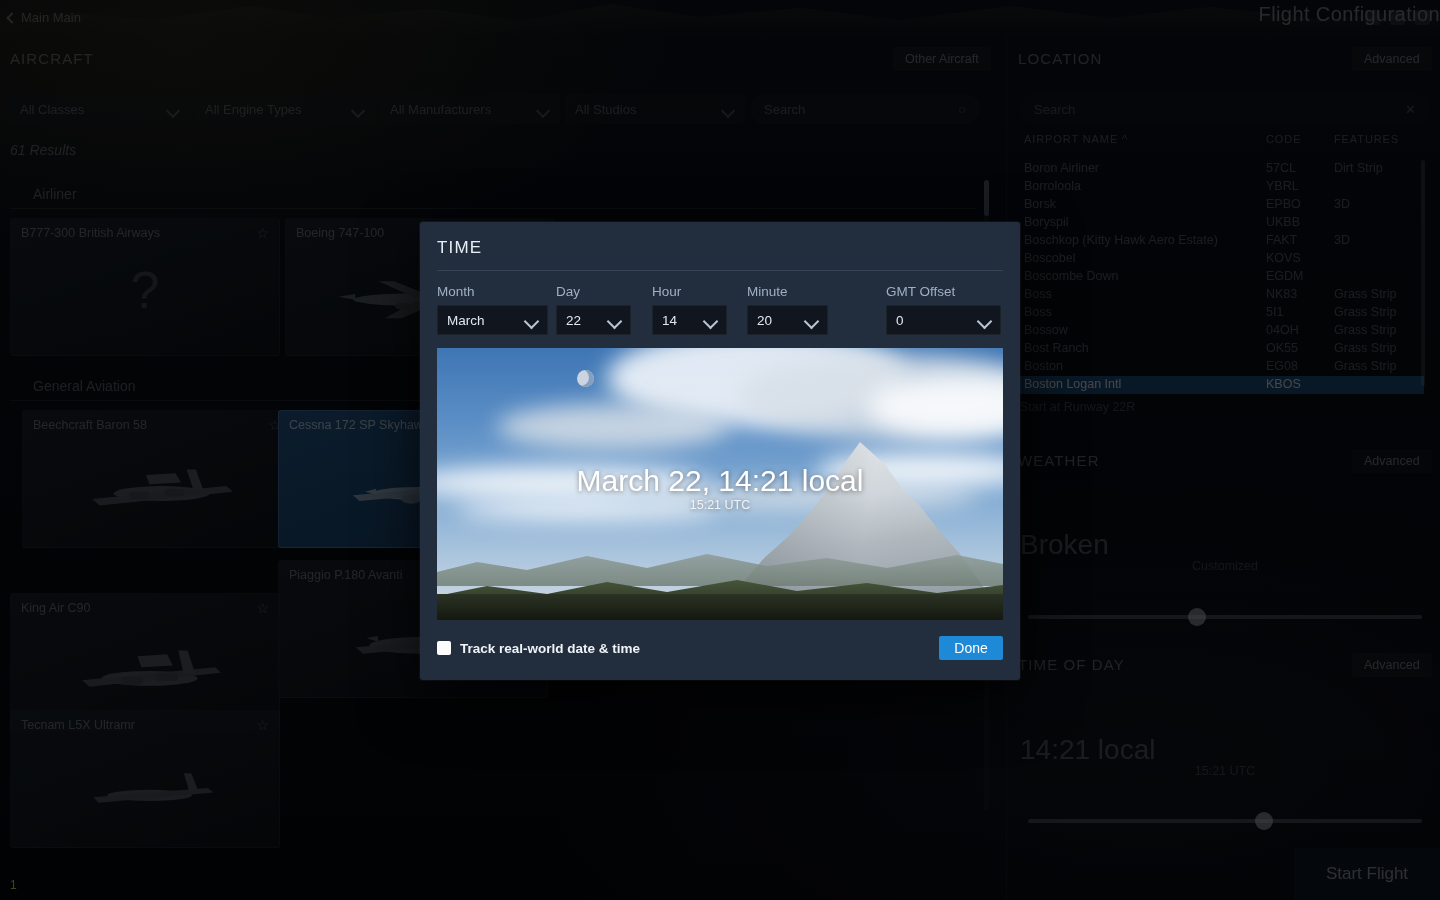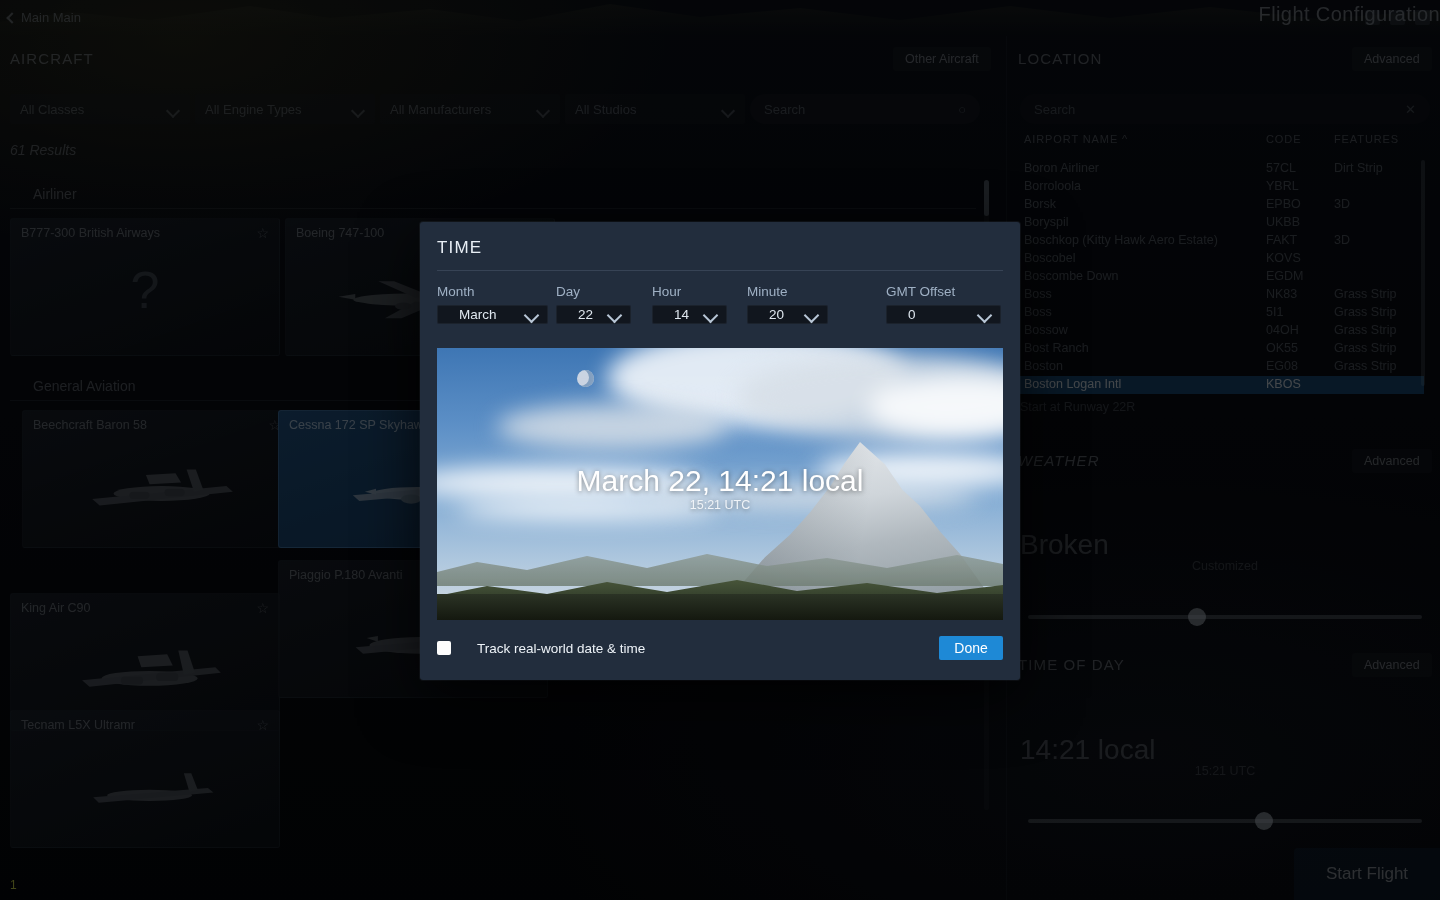--- a/index.html
+++ b/index.html
@@ -157,23 +157,23 @@
   }
   .modal-title{
     position:absolute; left:17px; top:16px; font-size:17px; letter-spacing:1.2px; color:#e8eef5;
   }
   .modal-rule{ position:absolute; left:17px; top:48px; width:566px; height:1px; background:rgba(160,180,205,.17); }
 
   .fields{ position:absolute; left:17px; top:62px; width:566px; display:flex; }
   .field{ position:relative; }
   .field-label{ font-size:13.5px; color:#9fb0c4; margin-bottom:6px; display:block; }
   .sel-box{
-    height:19px; background:#11161e; border-radius:2px;
+    height:30px; background:#11161e; border-radius:2px;
     display:flex; align-items:center; justify-content:space-between;
-    padding:0 9px 0 22px; color:#dfe7ef; font-size:13.5px;
+    padding:0 9px 0 10px; color:#dfe7ef; font-size:13.5px;
     box-shadow:inset 0 0 0 1px rgba(120,145,175,.10);
   }
   .sel-chev{ width:14px; height:9px; position:relative; color:#b8c6d6; }
   .sel-chev::before{
     content:""; position:absolute; left:1px; top:0; width:9px; height:9px;
     border-right:2px solid currentColor; border-bottom:2px solid currentColor;
     transform:rotate(45deg);
   }
 
   
@@ -222,21 +222,21 @@
     position:absolute; left:0; top:116px; width:100%; text-align:center;
     font-size:30px; color:#fff; text-shadow:0 1px 5px rgba(0,0,0,.45); z-index:5;
   }
   .preview-sub{
     position:absolute; left:0; top:150px; width:100%; text-align:center;
     font-size:12.5px; color:#f0f4f8; text-shadow:0 1px 4px rgba(0,0,0,.45); z-index:5;
   }
 
   
   .modal-foot{ position:absolute; left:17px; top:414px; width:566px; height:30px; }
-  .track-wrap{ position:absolute; left:0; top:5px; display:flex; align-items:flex-start; gap:26px; }
+  .track-wrap{ position:absolute; left:0; top:5px; display:flex; align-items:flex-start; gap:9px;font-weight:bold; }
   .checkbox{ width:14px; height:14px; background:#fdfdfd; border-radius:2px; }
   .track-label{ font-size:13.5px; color:#eef3f8; }
   .done-btn{
     position:absolute; right:0; top:0; width:64px; height:24px;
     background:#1e89d6; border-radius:2px;
     display:flex; align-items:center; justify-content:center;
     color:#fff; font-size:14px;
   }
 </style>
 </head>
@@ -455,21 +455,21 @@
       </div>
     <div class="apt-row sel">
         <span class="c-name">Boston Logan Intl</span>
         <span class="c-code">KBOS</span>
         <span class="c-feat"></span>
       </div>
   </div>
   <div class="apt-scroll"></div>
   <div class="runway-note">Start at Runway 22R</div>
 
-  <div class="sec-head" style="left:1018px; top:452px;font-style:italic;">WEATHER</div>
+  <div class="sec-head" style="left:1018px; top:452px;">WEATHER</div>
   <div class="pill-btn" style="left:1352px; top:449px;">Advanced</div>
   <div class="mid-title" style="left:1020px; top:529px;">Broken</div>
   <div class="mid-sub" style="left:1020px; top:559px;">Customized</div>
   <div class="slider-track" style="left:1028px; top:615px; width:394px;"></div>
   <div class="slider-knob" style="left:1188px; top:608px;"></div>
 
   <div class="sec-head" style="left:1018px; top:656px;">TIME OF DAY</div>
   <div class="pill-btn" style="left:1352px; top:653px;">Advanced</div>
   <div class="mid-title" style="left:1020px; top:734px;">14:21 local</div>
   <div class="mid-sub" style="left:1020px; top:764px;">15:21 UTC</div>

